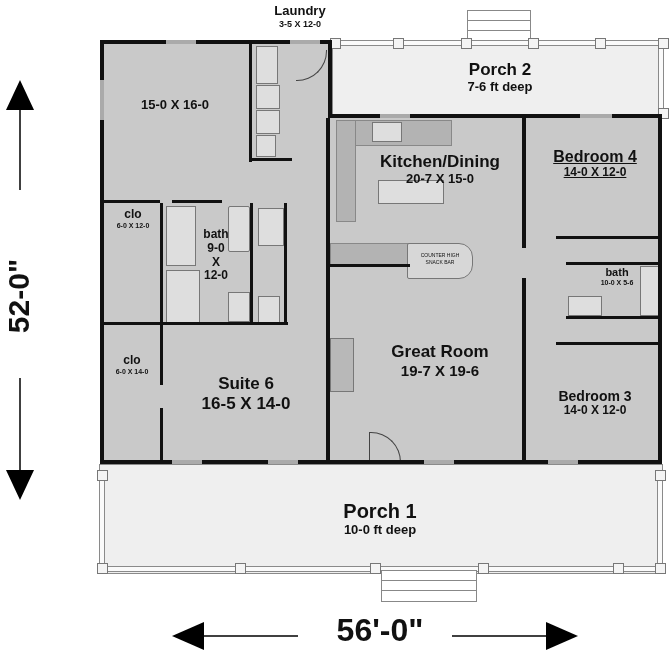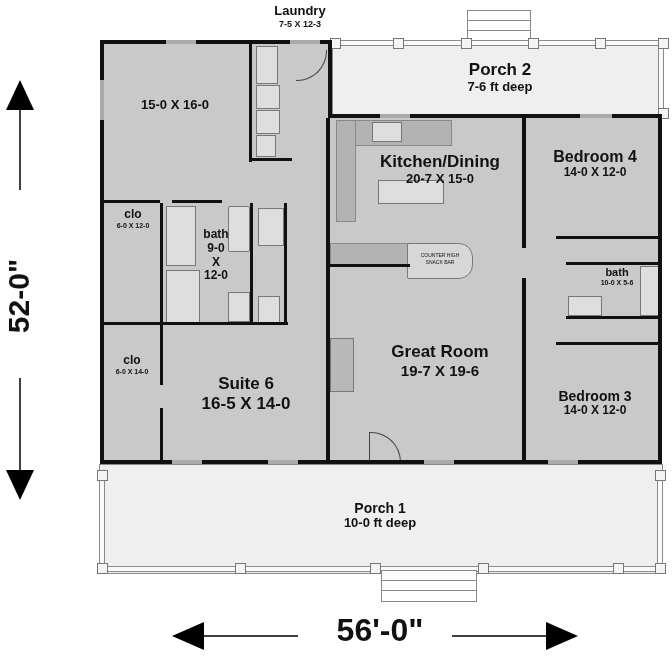--- a/index.html
+++ b/index.html
@@ -42,21 +42,21 @@
   </svg>
   <div class="abs" style="left:150px;top:0;width:120px;font-size:32px;font-weight:bold;text-align:center;">56'-0"</div>
   <svg class="abs" style="left:280px;top:8px;" width="130" height="32" viewBox="0 0 130 32">
     <line x1="2" y1="16" x2="100" y2="16" stroke="#000" stroke-width="1.5"></line>
     <polygon points="128,16 96,2 96,30" fill="#000"></polygon>
   </svg>
 </div>
 
 <div class="label" style="left:250px;top:4px;width:100px;">
   <span class="n" style="font-size:13px;">Laundry</span>
-  <span class="d" style="font-size:9px;">7-5 X 12-3</span>
+  <span class="d" style="font-size:9px;">3-5 X 12-0</span>
 </div>
 
 <div class="step" style="left:467px;top:10px;width:62px;height:30px;">
   <div class="abs" style="left:0;top:9px;width:62px;height:1px;background:#888;"></div>
   <div class="abs" style="left:0;top:19px;width:62px;height:1px;background:#888;"></div>
 </div>
 <div class="porch" style="left:332px;top:40px;width:330px;height:74px;"></div>
 <div class="rail" style="left:332px;top:40px;width:330px;height:4px;"></div>
 <div class="rail" style="left:658px;top:40px;width:4px;height:74px;"></div>
 <div class="post" style="left:330px;top:38px;"></div>
@@ -93,21 +93,21 @@
   <span class="n" style="font-size:17px;">Kitchen/Dining</span>
   <span class="d" style="font-size:13px;">20-7 X 15-0</span>
 </div>
 
 <div class="counter" style="left:330px;top:243px;width:80px;height:22px;"></div>
 <div class="fixture" style="left:407px;top:243px;width:64px;height:34px;border-radius:2px 14px 14px 2px;background:#d7d7d7;">
   <div class="abs" style="left:0;top:8px;width:64px;text-align:center;font-size:5px;">COUNTER HIGH</div>
   <div class="abs" style="left:0;top:15px;width:64px;text-align:center;font-size:5px;">SNACK BAR</div>
 </div>
 
-<div class="label" style="left:530px;top:148px;width:130px;">
+<div class="label" style="left:530px;top:148px;width:130px;text-decoration:underline;">
   <span class="n" style="font-size:16px;">Bedroom 4</span>
   <span class="d" style="font-size:12px;">14-0 X 12-0</span>
 </div>
 
 <div class="label" style="left:104px;top:208px;width:58px;">
   <span class="n" style="font-size:12px;">clo</span>
   <span class="d" style="font-size:7px;">6-0 X 12-0</span>
 </div>
 
 <div class="fixture" style="left:166px;top:206px;width:28px;height:58px;"></div>
@@ -198,15 +198,15 @@
 <div class="post" style="left:235px;top:563px;"></div>
 <div class="post" style="left:370px;top:563px;"></div>
 <div class="post" style="left:478px;top:563px;"></div>
 <div class="post" style="left:613px;top:563px;"></div>
 <div class="post" style="left:655px;top:563px;"></div>
 <div class="step" style="left:381px;top:570px;width:94px;height:30px;">
   <div class="abs" style="left:0;top:9px;width:94px;height:1px;background:#888;"></div>
   <div class="abs" style="left:0;top:19px;width:94px;height:1px;background:#888;"></div>
 </div>
 <div class="label" style="left:300px;top:500px;width:160px;">
-  <span class="n" style="font-size:14px;">Porch 1</span>
+  <span class="n" style="font-size:20px;">Porch 1</span>
   <span class="d" style="font-size:13px;">10-0 ft deep</span>
 </div>
 
 </body></html>

